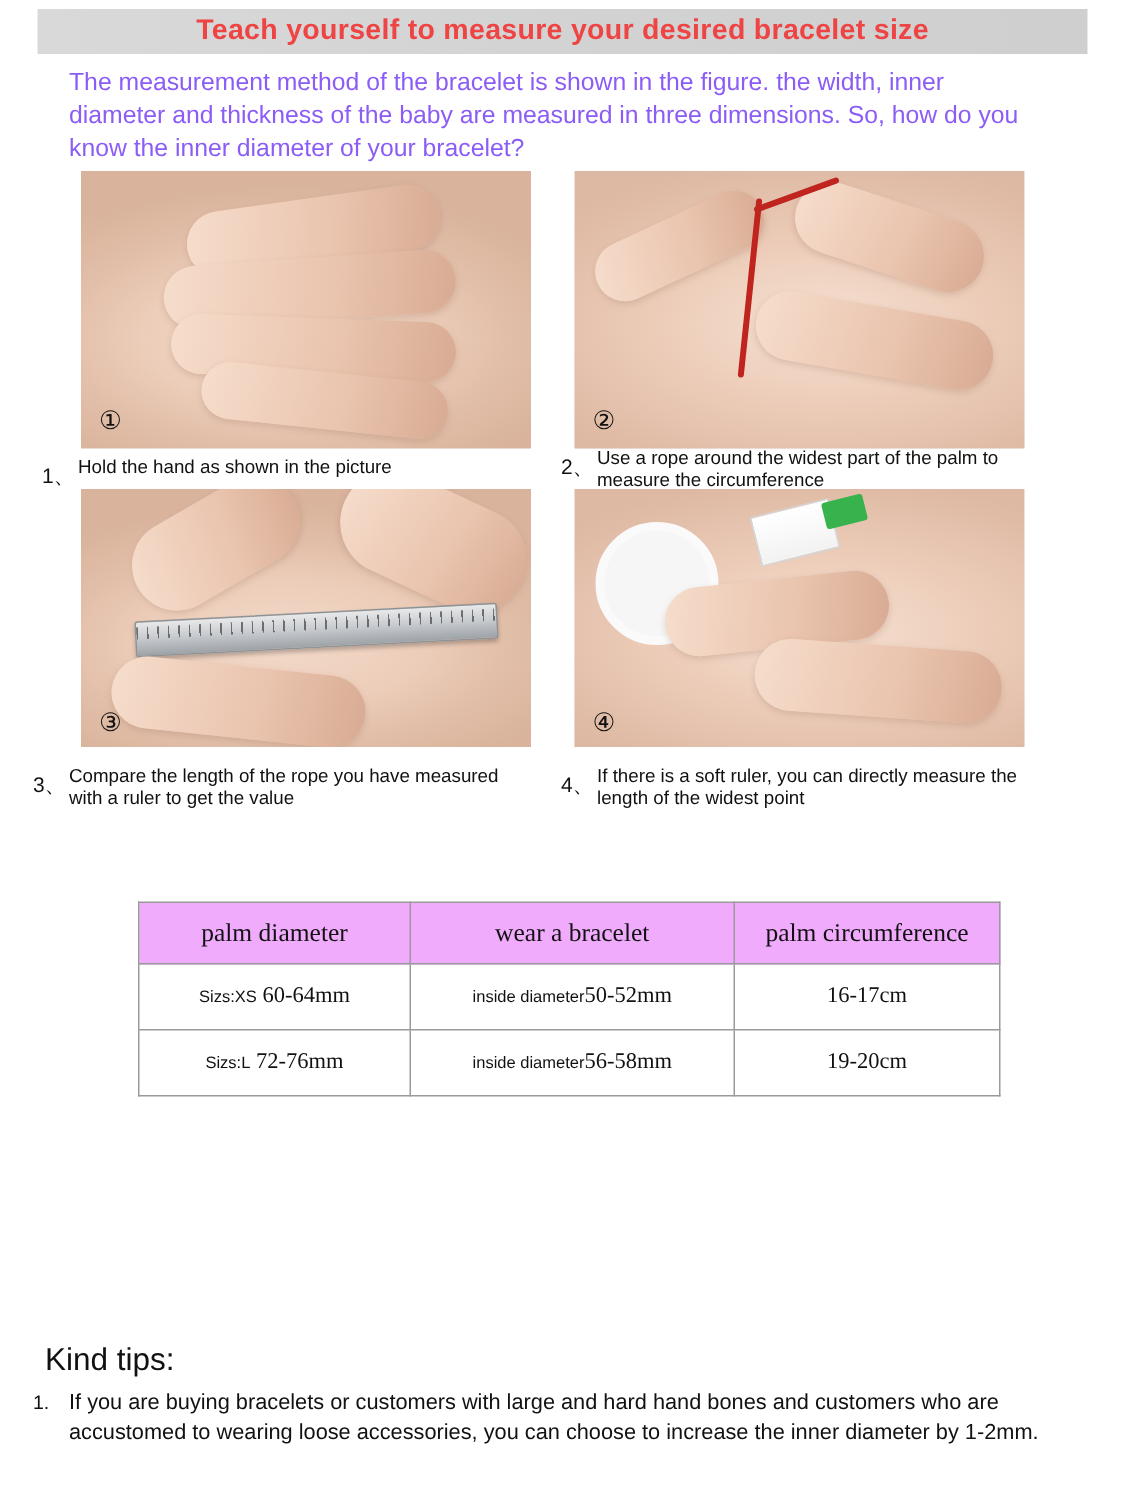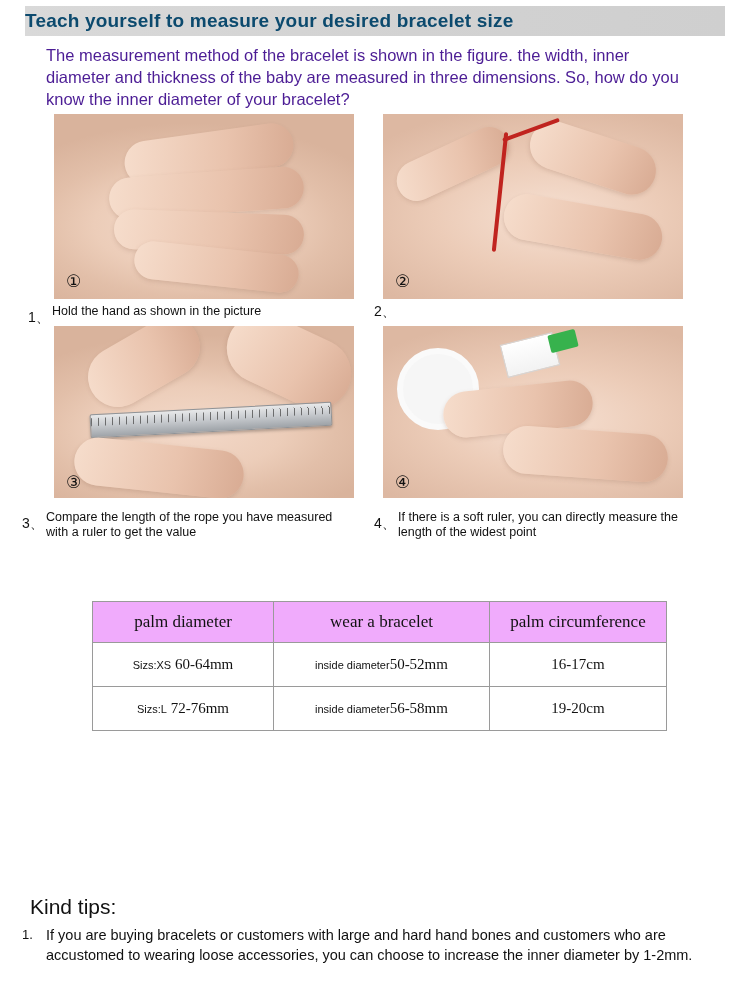--- a/index.html
+++ b/index.html
@@ -25,37 +25,37 @@
     height: 30px;
     background: linear-gradient(to right, #d9d9d9 0%, #d2d2d2 55%, #cfcfcf 100%);
   }
   .banner-title {
     position: absolute;
     left: 25px;
     top: 6px;
     width: 700px;
     height: 38px;
     line-height: 30px;
-    text-align: left;
+    text-align: center;
     font-size: 19px;
     font-weight: bold;
     letter-spacing: 0.2px;
-    color: #0c4a6e;
+    color: #ef4444;
     white-space: nowrap;
   }
 
   
   .intro {
     position: absolute;
     left: 46px;
     top: 44px;
     width: 650px;
     font-size: 16.5px;
     line-height: 22px;
-    color: #4c1d95;
+    color: #8b5cf6;
   }
 
   
   .photos {
     position: absolute;
     left: 0;
     top: 110px;
     width: 750px;
     height: 440px;
   }
@@ -262,20 +262,21 @@
     <div class="marker" style="left:12px; bottom:6px;">④</div>
   </div>
 
   <div class="caption" style="left:52px; top:194px; width:300px;">
     <span class="num">1、</span>
     <span>Hold the hand as shown in the picture</span>
   </div>
 
   <div class="caption" style="left:398px; top:188px; width:295px;">
     <span class="num">2、</span>
+    <span>Use a rope around the widest part  of the palm to measure the circumference</span>
   </div>
 
   <div class="caption" style="left:46px; top:400px; width:310px;">
     <span class="num">3、</span>
     <span>Compare the length of the rope you have measured with a ruler to get the value</span>
   </div>
 
   <div class="caption" style="left:398px; top:400px; width:295px;">
     <span class="num">4、</span>
     <span>If there is a soft ruler, you can directly measure the length of the widest point</span>

